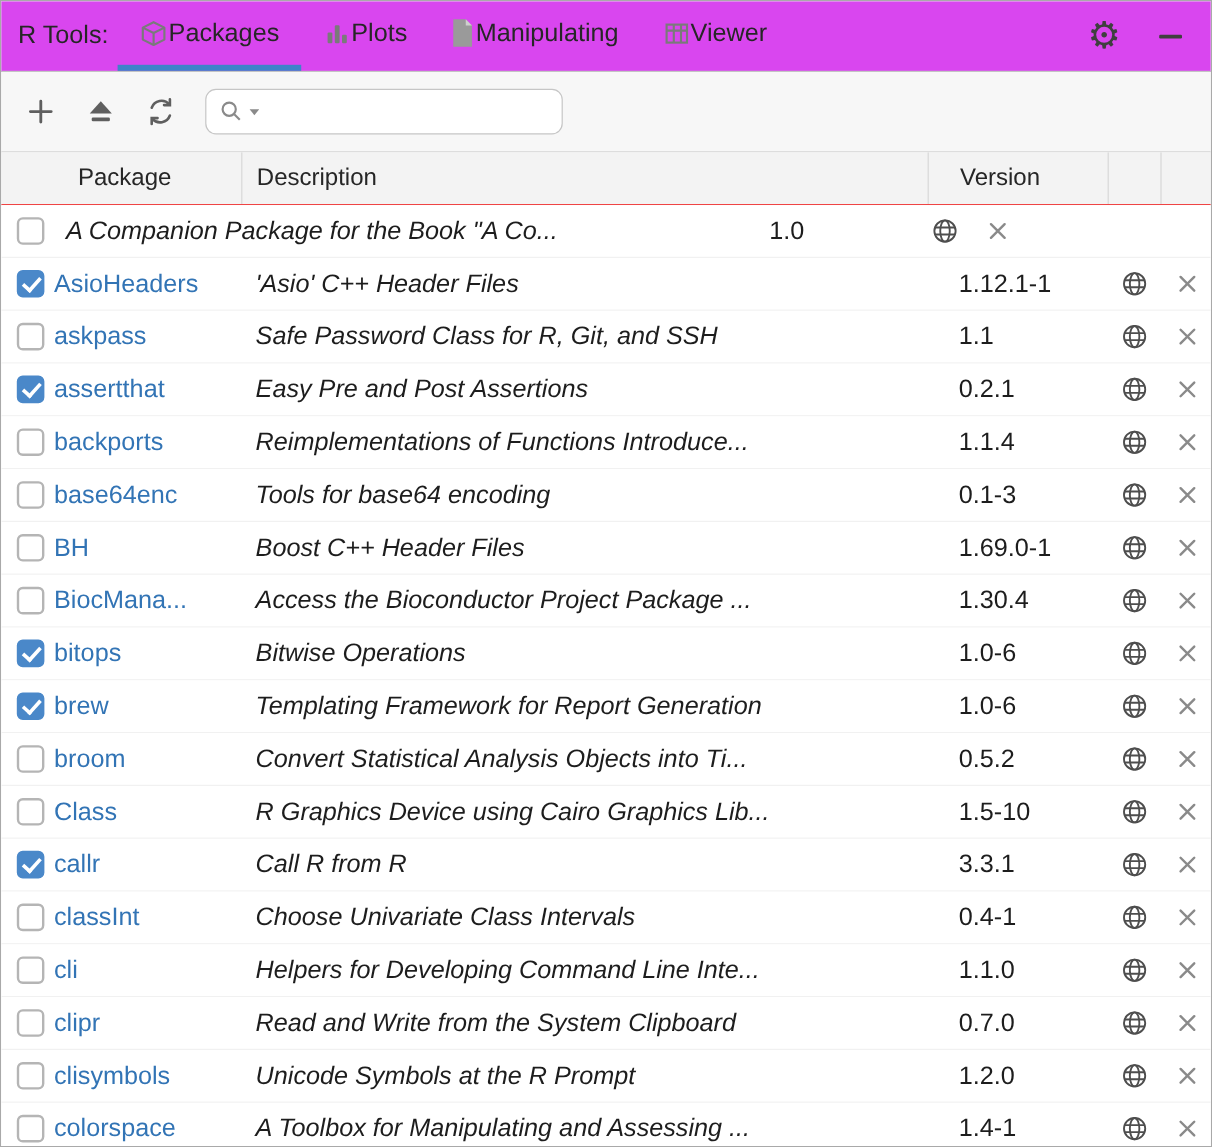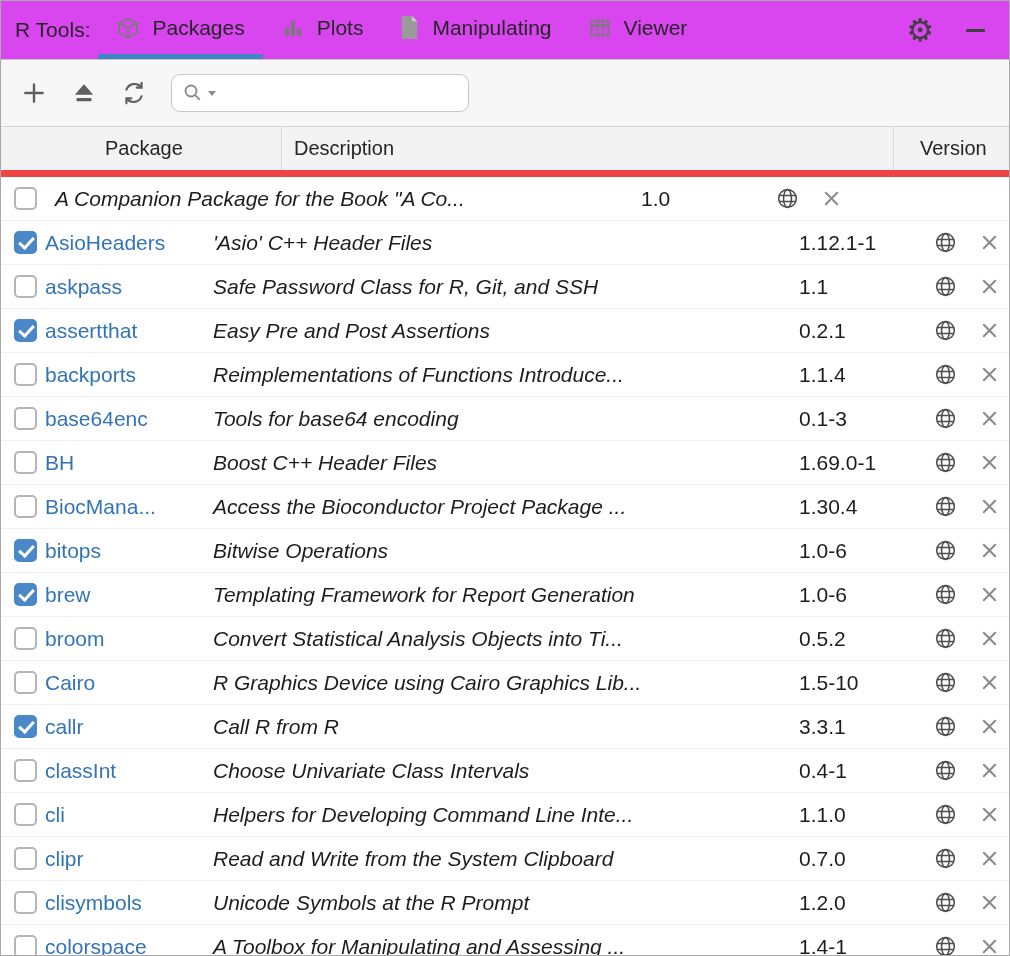--- a/index.html
+++ b/index.html
@@ -16,21 +16,21 @@
     font-family:"Liberation Sans","DejaVu Sans",sans-serif;
     -webkit-font-smoothing:antialiased;
   }
   
   .tabbar{
     flex:0 0 58px;background:#d946ef;border-bottom:1px solid #c4c4c4;
     display:flex;align-items:stretch;padding:0 16px 0 14px;
   }
   .panel-label{align-self:center;font-size:21px;color:#262626;margin-right:8px;}
   .tab{
-    display:flex;align-items:center;gap:12px;padding:0 18px;
+    display:flex;align-items:center;gap:0;padding:0 18px;
     font-size:21px;color:#262626;border-bottom:5px solid transparent;
     box-sizing:border-box;cursor:default;
   }
   .tab.selected{border-bottom-color:var(--accent-blue);}
   .tab svg{display:block;flex:none;}
   .tabbar-right{margin-left:auto;display:flex;align-items:center;gap:32px;padding-right:8px;}
   .gear-btn{font-family:"DejaVu Sans",sans-serif;font-size:31px;line-height:1;color:#3f3f3f;cursor:default;}
   .min-btn{width:19px;height:3px;background:#3f3f3f;border-radius:1px;cursor:default;}
   
   .toolbar{
@@ -49,22 +49,22 @@
     background:transparent;color:#333;min-width:0;
   }
   
   .col-check{width:42px;flex:none;}
   .col-name{width:158px;flex:none;}
   .col-desc{width:572px;flex:none;}
   .col-version{width:150px;flex:none;}
   .col-globe{width:44px;flex:none;}
   .col-close{width:44px;flex:none;}
   .thead{
-    flex:0 0 43px;background:#f3f3f3;border-bottom:7px solid #ef4444;
-    display:flex;align-items:stretch;font-size:20px;color:#262626;gap:40px;
+    flex:0 0 43px;background:#f3f3f3;border-bottom:1px solid #ef4444;
+    display:flex;align-items:stretch;font-size:20px;color:#262626;
   }
   .th{display:flex;align-items:center;box-sizing:border-box;}
   .th-sep{border-left:1px solid #d8d8d8;}
   .th.col-name{padding-left:22px;}
   .th.col-desc{padding-left:12px;}
   .th.col-version{padding-left:26px;}
   .rows{flex:1 1 auto;overflow:hidden;background:#fff;}
   .row{
     height:44px;display:flex;align-items:center;border-bottom:1px solid #f1f1f1;
     font-size:21px;color:#1d1d1d;box-sizing:border-box;background:#fff;
@@ -472,21 +472,21 @@
         </svg>
       </span>
     </div>
   </div>
 
   <div class="row">
     <div class="cell col-check">
       <span class="checkbox" aria-checked="false"></span>
     </div>
     <div class="cell col-name">
-      <a class="pkg-link">Cairo</a>
+      <a class="pkg-link">Class</a>
     </div>
     <div class="cell col-desc cell-desc">R Graphics Device using Cairo Graphics Lib...</div>
     <div class="cell col-version cell-version">1.5-10</div>
     <div class="cell col-globe">
       <span class="row-icon">
         <svg width="25" height="25" viewBox="0 0 24 24" fill="none" stroke="#4e4e4e" stroke-width="1.5">
           <circle cx="12" cy="12" r="8.5"></circle>
           <ellipse cx="12" cy="12" rx="3.8" ry="8.5"></ellipse>
           <path d="M4 9.2h16M4 14.8h16"></path>
         </svg>

